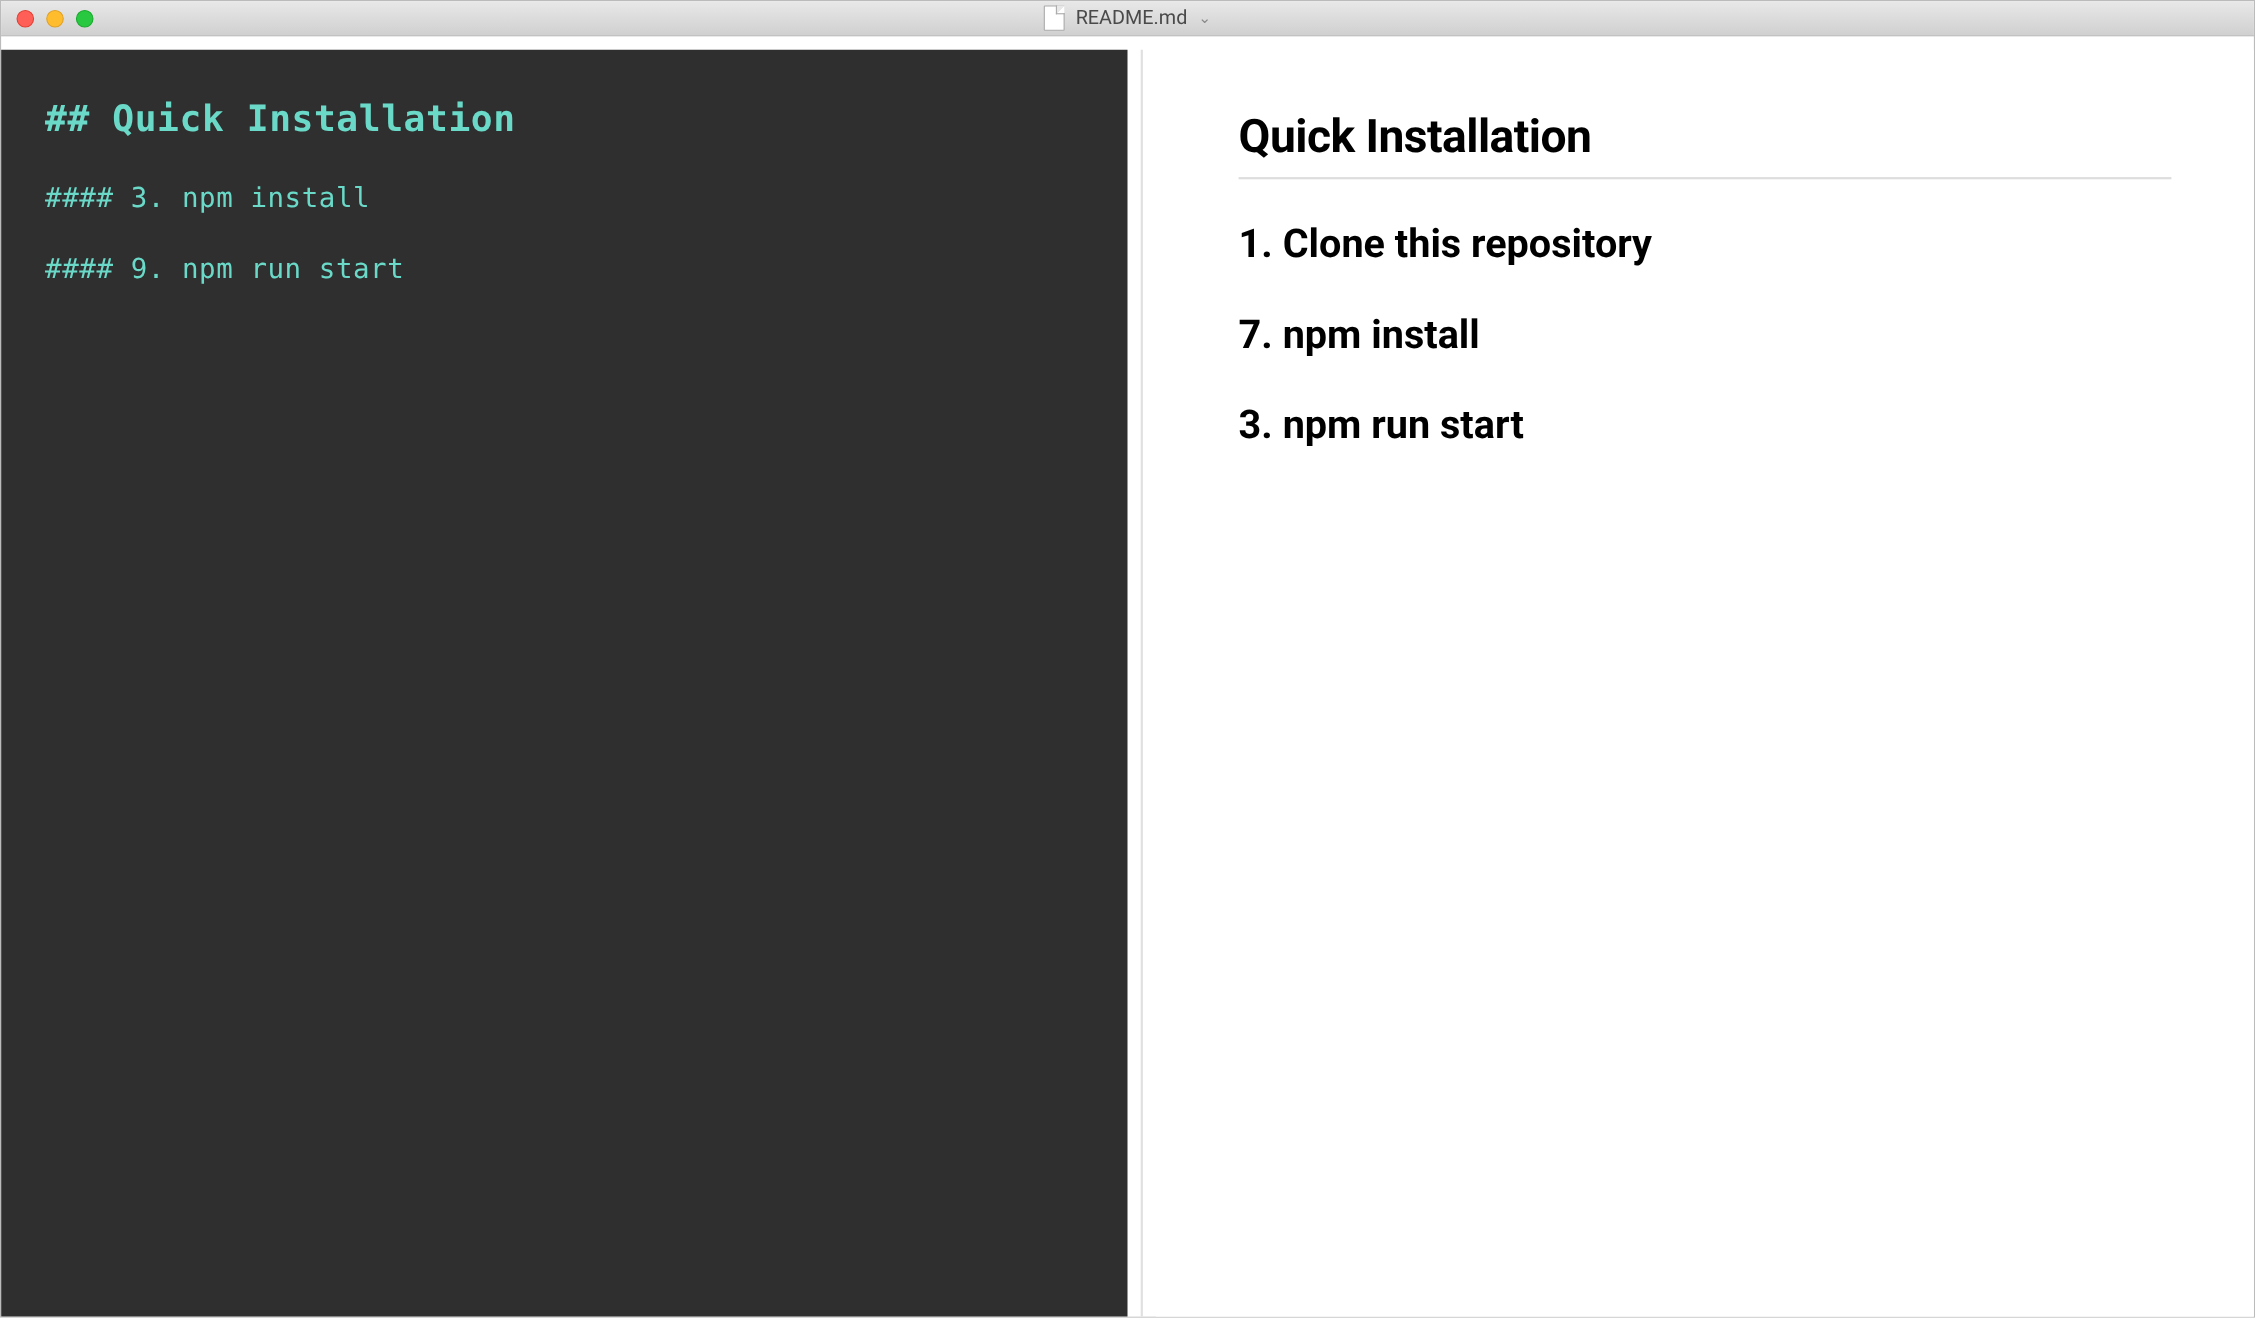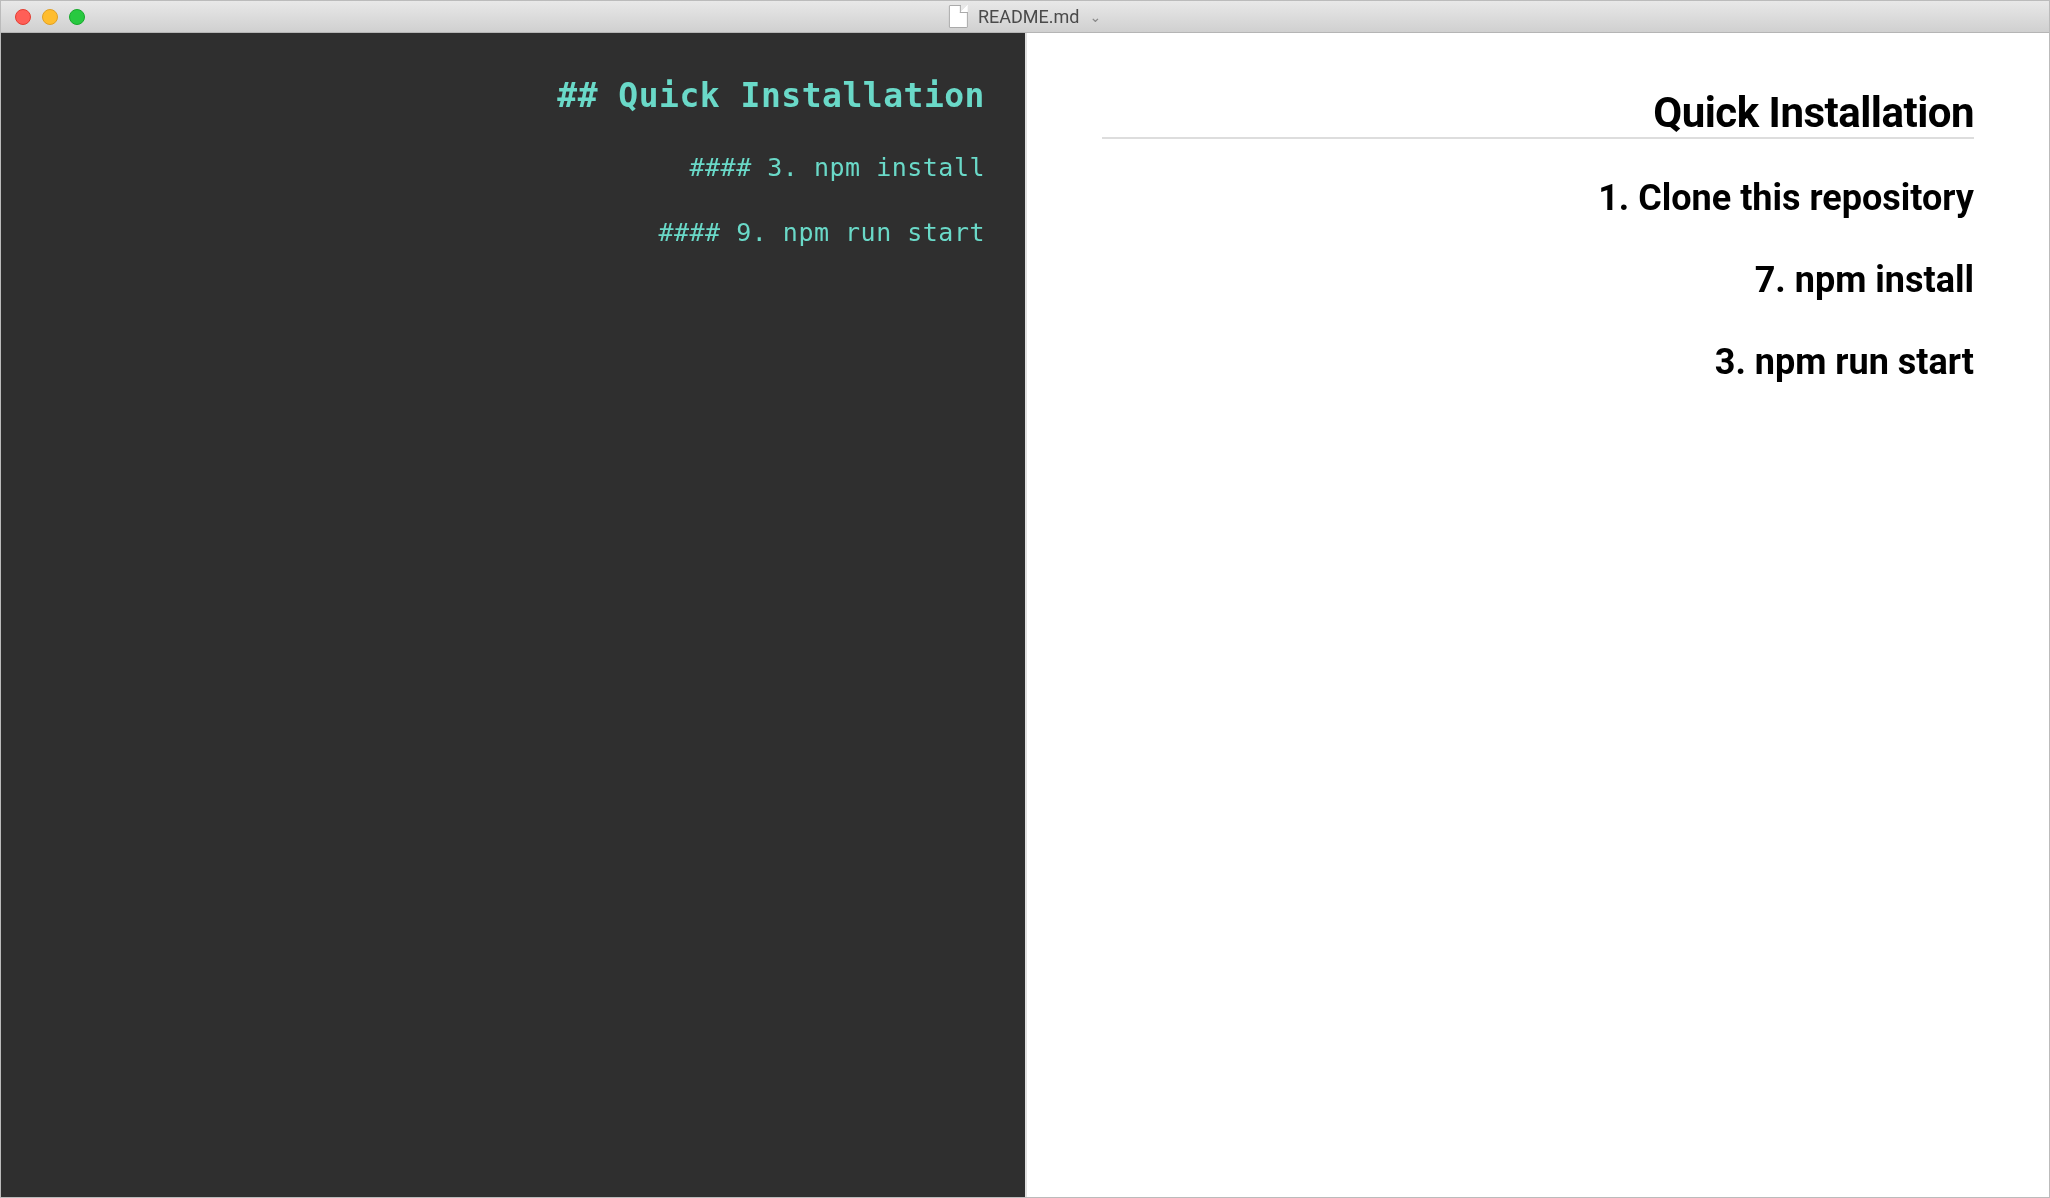--- a/index.html
+++ b/index.html
@@ -1,18 +1,19 @@
 <!DOCTYPE html>
 <html><head>
   <meta charset="utf-8">
   <style>
     * {
       margin: 0;
       padding: 0;
       box-sizing: border-box;
+      gap: 12px;
     }
     
     body {
       font-family: -apple-system, BlinkMacSystemFont, "Segoe UI", Roboto, sans-serif;
       width: 2050px;
       height: 1198px;
       overflow: hidden;
       background: #fff;
     }
     
@@ -95,21 +96,20 @@
     
     .chevron-down {
       color: #888;
       font-size: 14px;
     }
     
     .content {
       flex: 1;
       display: flex;
       overflow: hidden;
-      text-align: right;
     }
     
     .editor-pane {
       width: 50%;
       background: #2f2f2f;
       padding: 38px 40px;
       font-family: "SF Mono", Monaco, Menlo, Consolas, monospace;
       overflow: auto;
     }
     
@@ -142,20 +142,21 @@
     
     .md-h4 {
       font-size: 25px;
       font-weight: normal;
       margin-bottom: 28px;
     }
     
     .preview-h2 {
       font-size: 42px;
       font-weight: bold;
+      padding-bottom: 12px;
       margin-bottom: 38px;
       border-bottom: 2px solid #ddd;
       letter-spacing: -0.5px;
     }
     
     .preview-h4 {
       font-size: 36px;
       font-weight: bold;
       margin-bottom: 40px;
     }

